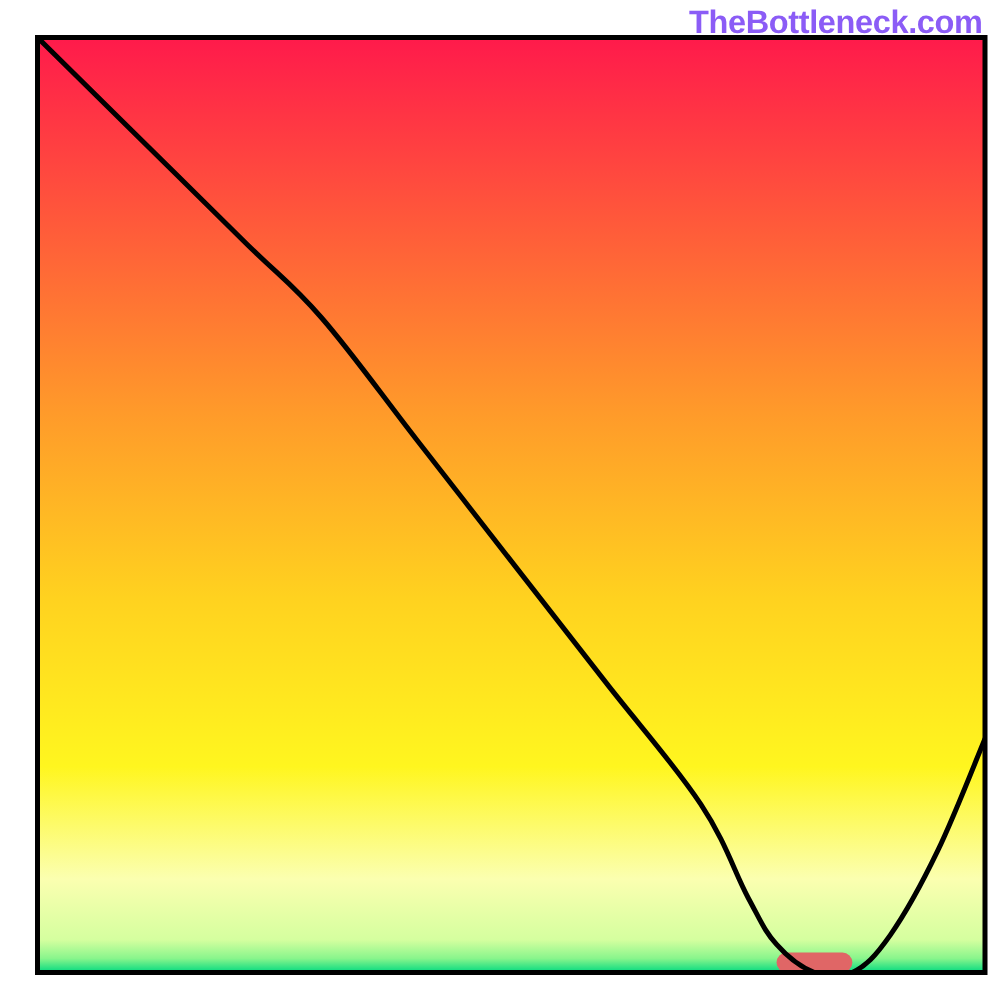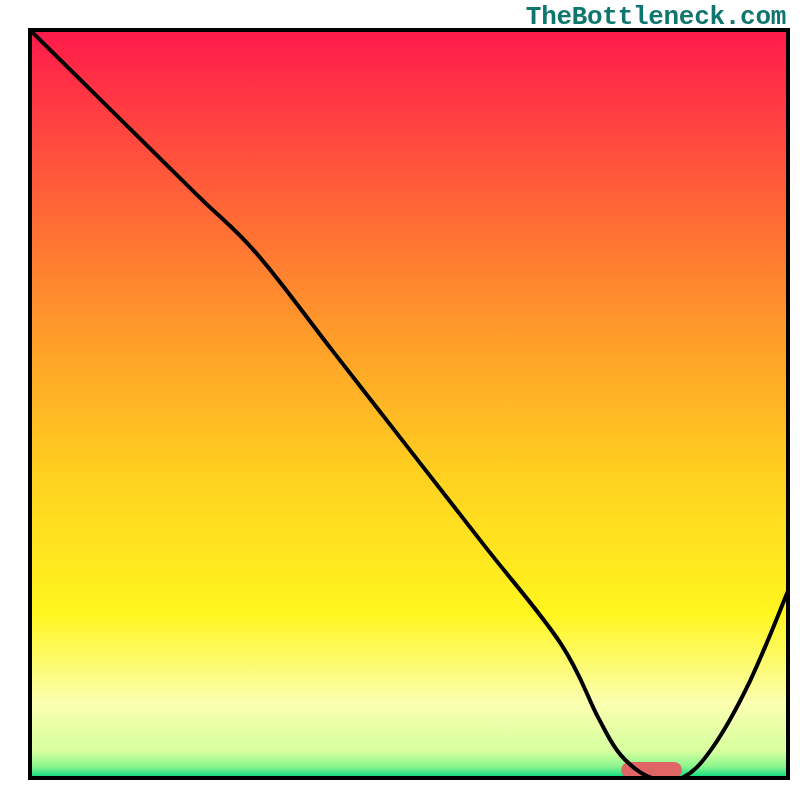--- a/index.html
+++ b/index.html
@@ -12,24 +12,24 @@
   }
   .chart-container {
     position: relative;
     width: 800px;
     height: 800px;
   }
   .watermark {
     position: absolute;
     top: 2px;
     right: 14px;
-    font-family: Liberation Mono, monospace;
+    font-family: Liberation Sans, sans-serif;
     font-size: 26px;
     font-weight: bold;
-    color: #0f766e;
+    color: #8b5cf6;
     z-index: 10;
     letter-spacing: -0.3px;
   }
   svg {
     position: absolute;
     top: 0;
     left: 0;
   }
 </style>
 </head>

